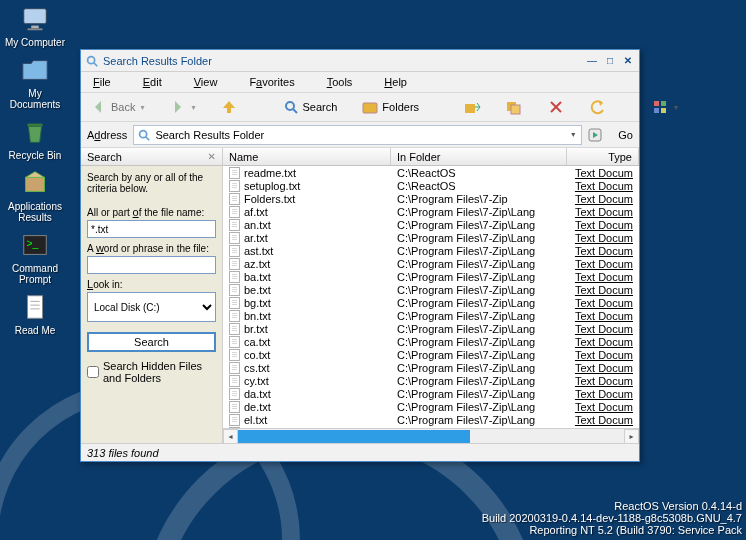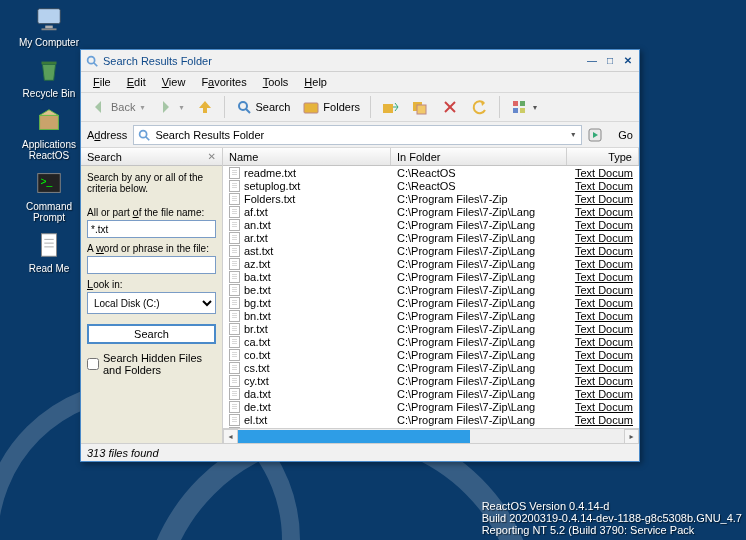--- a/index.html
+++ b/index.html
@@ -5,39 +5,39 @@
   * { box-sizing: border-box; margin: 0; padding: 0; font-family: Tahoma, Geneva, sans-serif; font-size: 11px; }
   html, body { width: 746px; height: 540px; overflow: hidden; }
   body { background: #0a3a6a; position: relative; }
 
   
   .swirl { position: absolute; border-radius: 50%; border: 18px solid rgba(255,255,255,0.18); }
   .swirl1 { width: 320px; height: 320px; left: -20px; top: 380px; }
   .swirl2 { width: 400px; height: 400px; left: 140px; top: 420px; border-width: 22px; }
 
   
-  .desktop-icons { position: absolute; left: 17px; top: 3px; width: 64px; }
+  .desktop-icons { position: absolute; left: 3px; top: 3px; width: 64px; }
   .dicon { width: 64px; text-align: center; color: #fff; margin-bottom: 6px; cursor: default; }
   .dicon .ibox { width: 32px; height: 32px; margin: 0 auto 2px auto; border-radius: 3px; display: flex; align-items: center; justify-content: center; }
   .dicon .label { font-size: 10px; line-height: 11px; text-shadow: 1px 1px 1px rgba(0,0,0,.6); }
   .i-computer svg, .i-docs svg, .i-net svg, .i-trash svg, .i-app svg, .i-cmd svg, .i-readme svg { width: 30px; height: 30px; }
 
   
   .window { position: absolute; left: 80px; top: 49px; width: 560px; height: 413px; background: #f1f1f1; border: 1px solid #4a8ac9; box-shadow: 2px 2px 6px rgba(0,0,0,.4); display: flex; flex-direction: column; }
   .titlebar { height: 22px; background: #f1f1f1; display: flex; align-items: center; padding: 0 4px; border-bottom: 1px solid #d0d0d0; }
   .titlebar .ticon { width: 14px; height: 14px; margin-right: 4px; }
   .titlebar .ttext { flex: 1; color: #104a8a; font-size: 11px; }
   .titlebar .wbtn { width: 14px; height: 12px; margin-left: 4px; display: flex; align-items: center; justify-content: center; color: #104a8a; cursor: default; font-size: 10px; line-height: 10px; }
   .titlebar .close { font-weight: bold; }
 
-  .menubar { height: 20px; display: flex; align-items: center; padding: 0 6px; gap: 4px; }
+  .menubar { height: 20px; display: flex; align-items: center; padding: 0 6px; gap: 20px; }
   .menubar .mitem { padding: 2px 6px; cursor: default; }
   .menubar .mitem .ul { text-decoration: underline; }
 
-  .toolbar { height: 30px; display: flex; align-items: center; padding: 0 4px; border-top: 1px solid #d8d8d8; border-bottom: 1px solid #d8d8d8; gap: 2px; }
+  .toolbar { height: 30px; display: flex; align-items: center; padding: 0 4px; border-top: 1px solid #d8d8d8; border-bottom: 1px solid #d8d8d8; gap: 14px; }
   .toolbar .tsep { width: 1px; height: 22px; background: #cfcfcf; margin: 0 3px; }
   .toolbar .tbtn { height: 24px; padding: 0 4px; display: flex; align-items: center; gap: 3px; border: 1px solid transparent; cursor: default; }
   .toolbar .tbtn svg { width: 18px; height: 18px; }
   .toolbar .disabled { opacity: .55; }
   .drop-arrow { font-size: 8px; color: #555; margin-left: 2px; }
 
   .addressbar { height: 26px; display: flex; align-items: center; padding: 0 6px; border-bottom: 1px solid #d8d8d8; gap: 4px; }
   .addressbar .alabel { margin-right: 2px; }
   .addressbar .alabel .ul { text-decoration: underline; }
   .addressbar .ainput { flex: 1; height: 20px; border: 1px solid #b7c4d3; background: #fff; display: flex; align-items: center; padding: 0 3px; }
@@ -48,21 +48,21 @@
 
   .content { flex: 1; display: flex; overflow: hidden; }
 
   .sidebar { width: 142px; border-right: 1px solid #cfcfcf; display: flex; flex-direction: column; }
   .sidebar-tab { height: 18px; background: linear-gradient(#fdfdfd,#e8e8e8); border-bottom: 1px solid #c3c3c3; display: flex; align-items: center; padding: 0 6px; }
   .sidebar-body { flex: 1; background: #eceadb; padding: 6px 6px 8px 6px; overflow: hidden; }
   .sidebar-body .hint { font-size: 10px; margin-bottom: 12px; }
   .sidebar-body .flabel { font-size: 10px; margin: 4px 0 2px 0; display: block; }
   .sidebar-body .ul { text-decoration: underline; }
   .sidebar-body input[type="text"] { width: 100%; height: 18px; border: 1px solid #7a9cc6; background: #fff; padding: 0 3px; font-size: 10px; }
-  .sidebar-body select { width: 100%; height: 22px; border: 1px solid #7a9cc6; background: #fff; font-size: 10px; padding: 0 2px; }
+  .sidebar-body select { width: 100%; height: 30px; border: 1px solid #7a9cc6; background: #fff; font-size: 10px; padding: 0 2px; }
   .sidebar-body .sbtn { display: block; width: 100%; height: 20px; margin-top: 10px; border: 2px solid #4a8ac9; background: #fff; font-size: 11px; cursor: default; }
   .sidebar-body .chk { display: flex; align-items: center; gap: 4px; margin-top: 8px; font-size: 10px; }
   .sidebar-body .chk input { width: 12px; height: 12px; }
 
   .listarea { flex: 1; display: flex; flex-direction: column; overflow: hidden; background: #fff; }
   .listhdr { display: flex; height: 18px; background: linear-gradient(#fdfdfd,#e8e8e8); border-bottom: 1px solid #c3c3c3; }
   .listhdr .col { border-right: 1px solid #d0d0d0; padding: 2px 6px; font-size: 11px; display: flex; align-items: center; }
   .col-name { width: 168px; }
   .col-folder { width: 176px; }
   .col-type { flex: 1; justify-content: flex-end; }
@@ -75,56 +75,64 @@
   .row .ficon { width: 11px; height: 12px; border: 1px solid #b0b0b0; background: #fff; flex-shrink: 0; position: relative; }
   .row .ficon::before { content: ""; position: absolute; left: 2px; top: 2px; right: 2px; height: 1px; background: #d8d8d8; box-shadow: 0 2px #d8d8d8, 0 4px #d8d8d8; }
 
   .hscroll { height: 15px; background: #efefef; border-top: 1px solid #cfcfcf; display: flex; align-items: center; }
   .hscroll .arrow { width: 15px; height: 15px; display: flex; align-items: center; justify-content: center; font-size: 8px; color: #555; background: #f5f5f5; border: 1px solid #cfcfcf; }
   .hscroll .track { flex: 1; height: 15px; position: relative; }
   .hscroll .thumb { position: absolute; left: 0; top: 1px; height: 13px; width: 60%; background: #2e9de6; }
 
   .statusbar { height: 18px; border-top: 1px solid #cfcfcf; background: #f1f1f1; display: flex; align-items: center; padding: 0 6px; font-size: 10px; font-style: italic; }
 
-  .sysinfo { position: absolute; right: 4px; bottom: 4px; text-align: left; color: #fff; font-size: 10px; line-height: 12px; text-shadow: 1px 1px 1px rgba(0,0,0,.6); }
+  .sysinfo { position: absolute; right: 4px; bottom: 4px; text-align: right; color: #fff; font-size: 10px; line-height: 12px; text-shadow: 1px 1px 1px rgba(0,0,0,.6); }
 </style>
 </head>
 <body>
 
 <div class="swirl swirl1"></div>
 <div class="swirl swirl2"></div>
 
 <div class="desktop-icons">
   <div class="dicon">
     <div class="ibox i-computer">
         <svg viewBox="0 0 32 32">
           <rect x="4" y="5" width="24" height="16" rx="2" fill="#b6d1ee" stroke="#345"></rect>
           <rect x="12" y="23" width="8" height="3" fill="#b0b0b0"></rect>
           <rect x="8" y="26" width="16" height="2" fill="#888"></rect>
         </svg>
       </div>
     <div class="label">My Computer</div>
   </div>
   <div class="dicon">
+    <div class="ibox i-docs">
+        <svg viewBox="0 0 32 32">
+          <path d="M3 9 L12 9 L14 6 L29 6 L29 26 L3 26 Z" fill="#7fb9e6" stroke="#346"></path>
+        </svg>
+      </div>
+    <div class="label">My Documents</div>
+  </div>
+  <div class="dicon">
     <div class="ibox i-trash">
         <svg viewBox="0 0 32 32">
           <path d="M9 10 L23 10 L21 27 L11 27 Z" fill="#5a9e5a" stroke="#264"></path>
           <rect x="8" y="7" width="16" height="3" fill="#3b7a3b"></rect>
         </svg>
       </div>
     <div class="label">Recycle Bin</div>
   </div>
   <div class="dicon">
     <div class="ibox i-app">
         <svg viewBox="0 0 32 32">
           <rect x="6" y="10" width="20" height="15" fill="#c9a36b" stroke="#6b4"></rect>
           <polygon points="6,10 16,4 26,10" fill="#e0c08f" stroke="#6b4"></polygon>
         </svg>
       </div>
-    <div class="label">Applications ReactOS</div>
+    <div class="label">Applications Results</div>
   </div>
   <div class="dicon">
     <div class="ibox i-cmd">
         <svg viewBox="0 0 32 32">
           <rect x="4" y="6" width="24" height="20" fill="#222" stroke="#888"></rect>
           <text x="7" y="18" fill="#0f0" font-size="10">&gt;_</text>
         </svg>
       </div>
     <div class="label">Command Prompt</div>
   </div>

